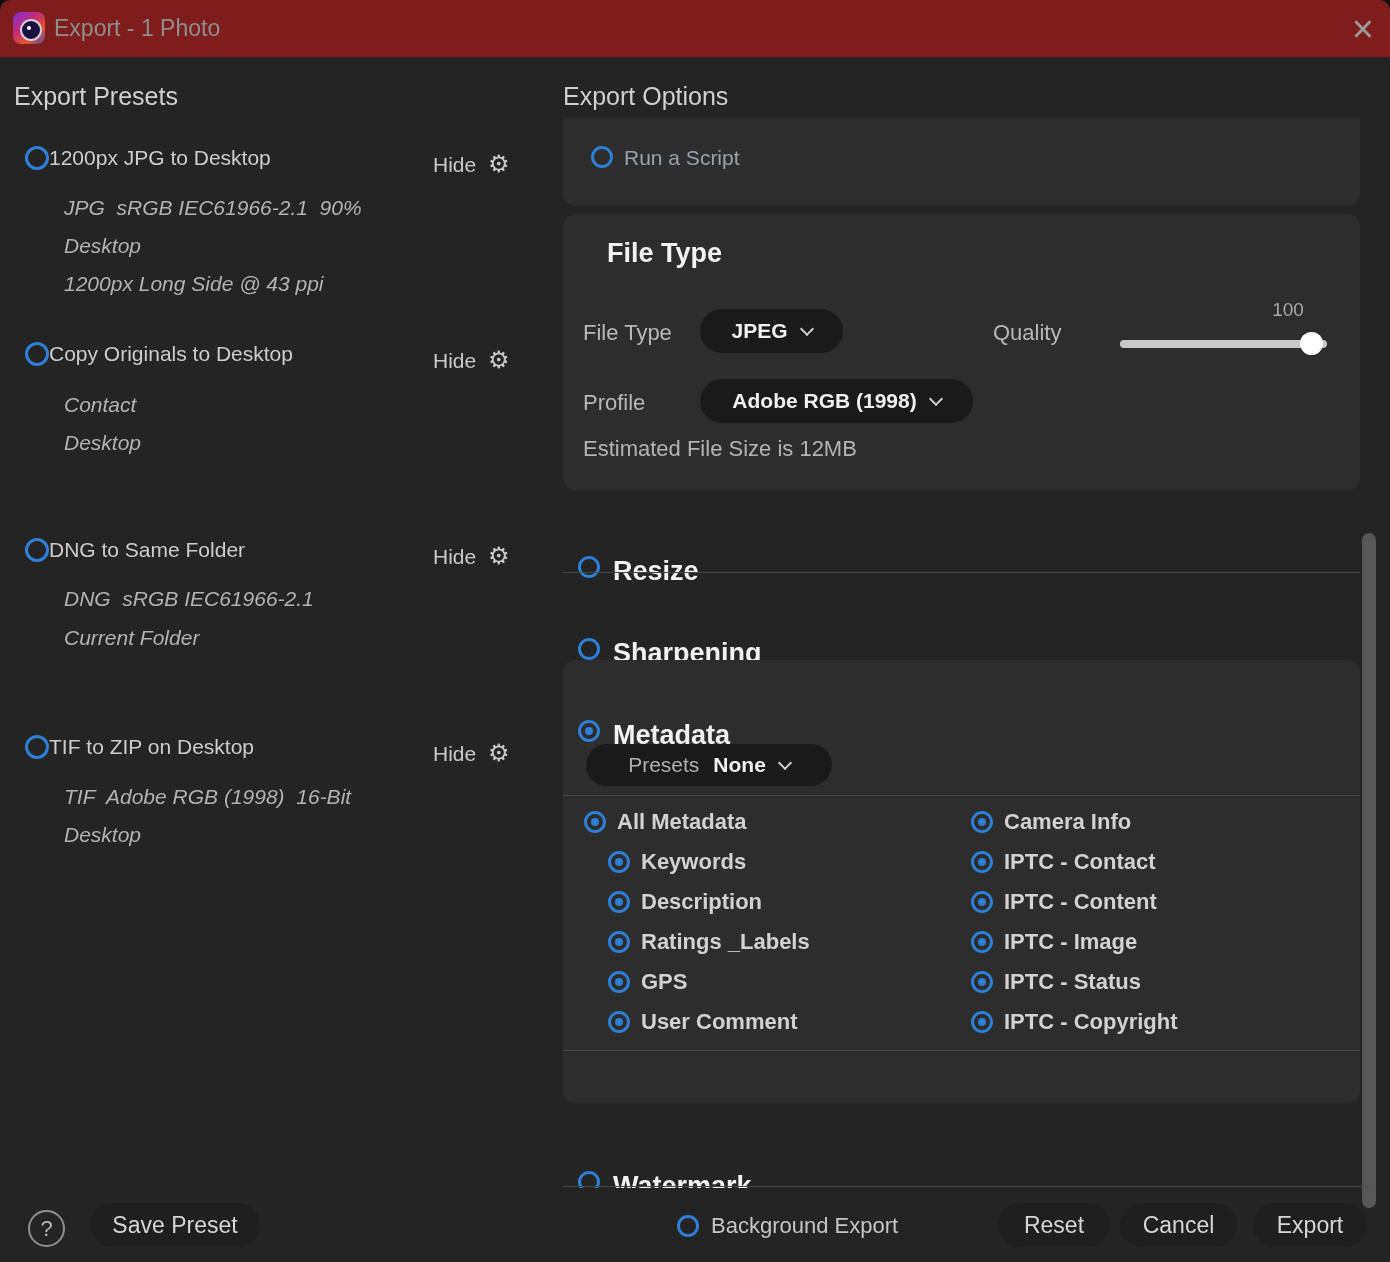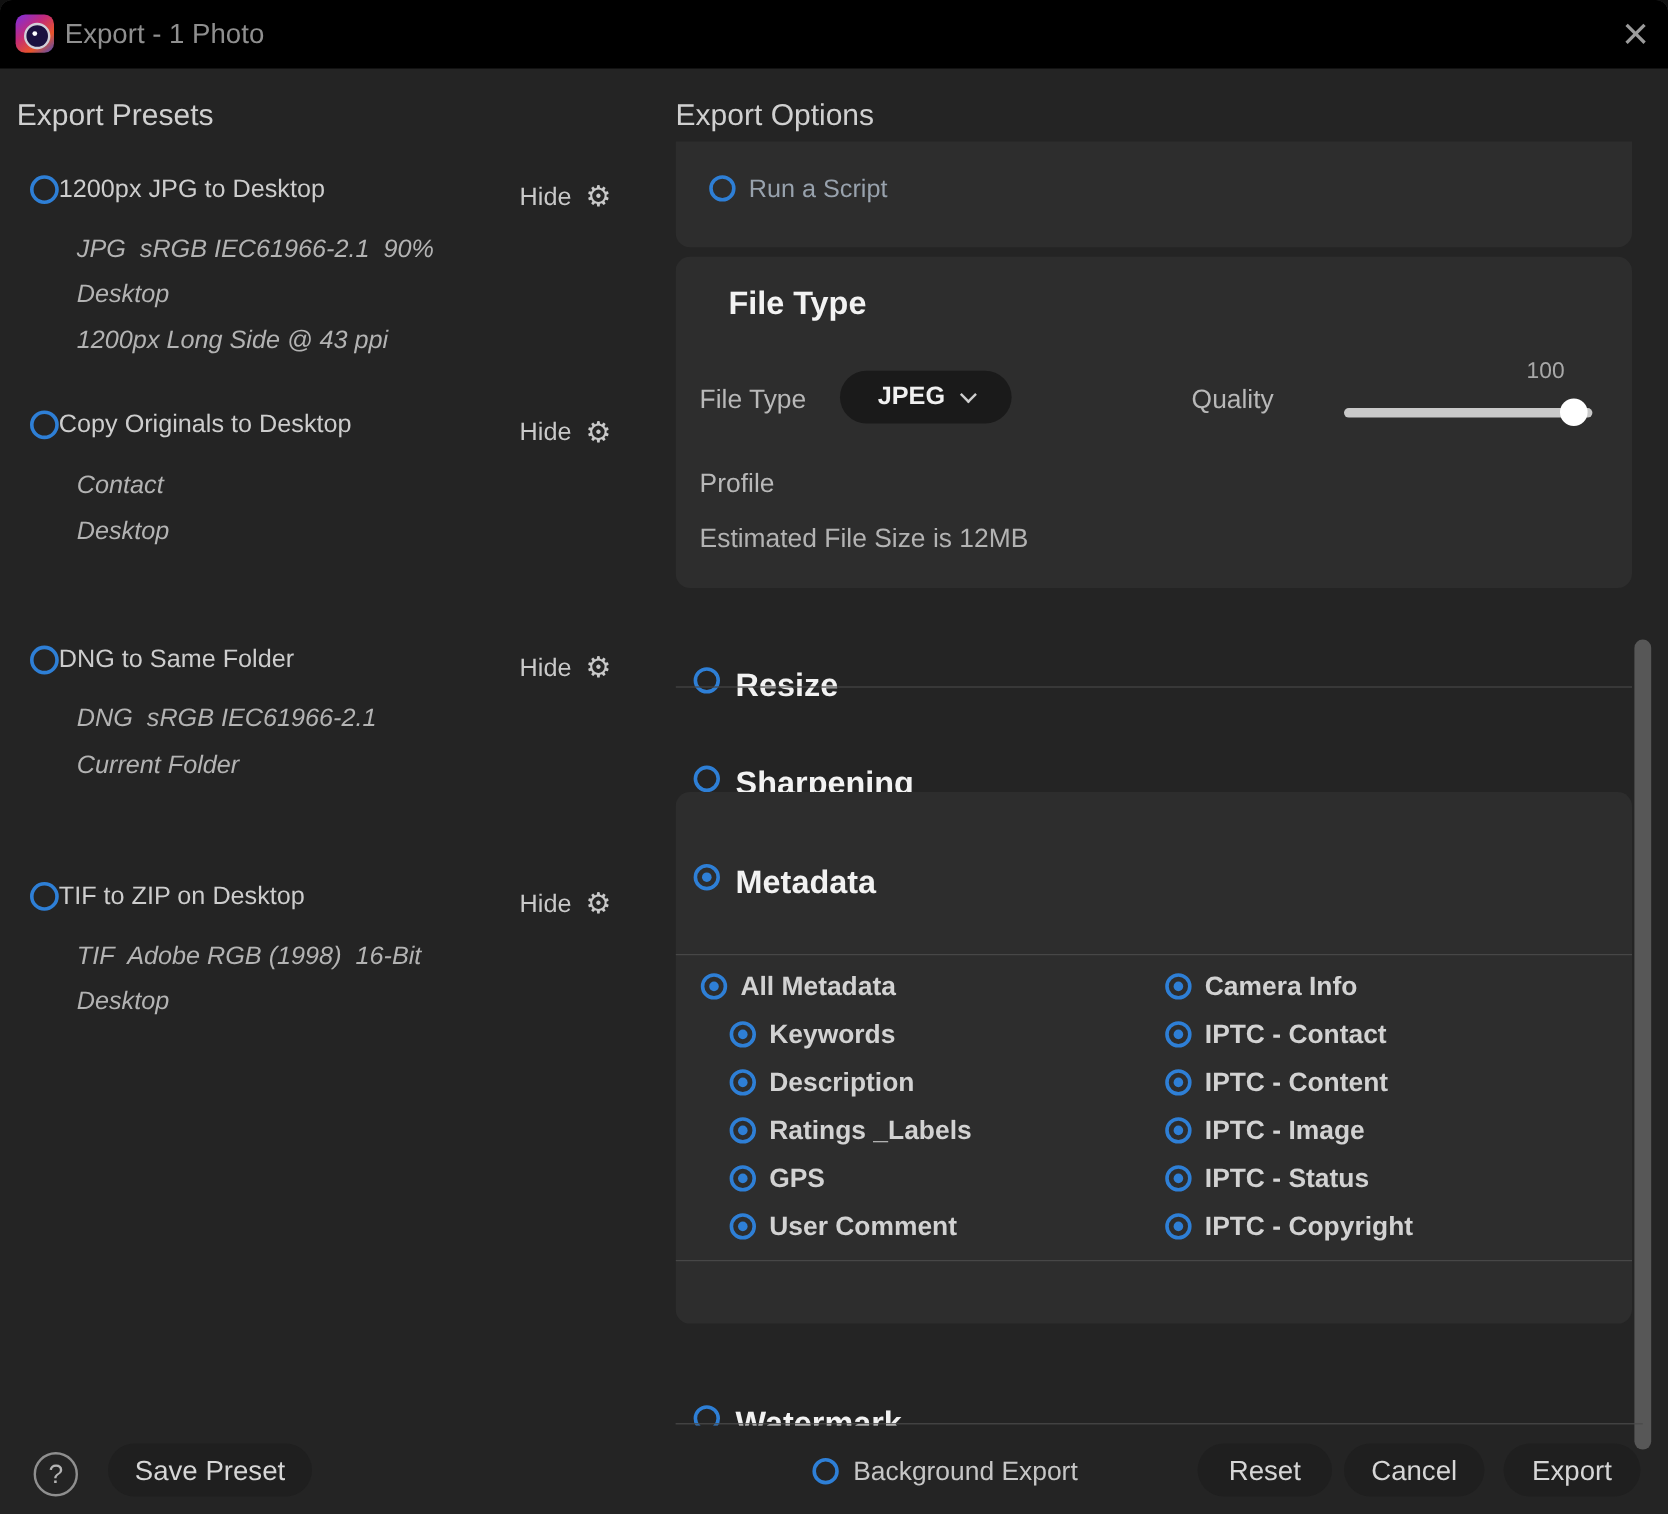--- a/index.html
+++ b/index.html
@@ -8,21 +8,21 @@
     --divider:#474747;
     --dim:#b3b3b3; --mid:#c9c9c9; --bright:#f2f2f2;
   }
   *{box-sizing:border-box; margin:0; padding:0;}
   body{background:#101010; font-family:"Liberation Sans", sans-serif;}
   .window{position:relative; width:1390px; height:1262px; background:var(--bg);
           border-radius:10px 10px 0 0; overflow:hidden;}
 
   
   .titlebar{position:absolute; left:0; top:0; width:1390px; height:57px;
-            background:#000000; border-radius:10px 10px 0 0;}
+            background:#7f1d1d; border-radius:10px 10px 0 0;}
   .app-icon{position:absolute; left:13px; top:12px; width:32px; height:32px; border-radius:8px;
             background:linear-gradient(140deg,#7b2fe2 0%,#c22a7a 38%,#e8542a 70%,#2d48d5 105%);}
   .app-icon::before{content:""; position:absolute; left:7px; top:7px; width:18px; height:18px;
             border-radius:50%; background:#1b1040; border:2px solid rgba(255,255,255,.8);}
   .app-icon::after{content:""; position:absolute; left:14px; top:14px; width:4px; height:4px;
             border-radius:50%; background:#fff;}
   .win-title{position:absolute; left:54px; top:0; line-height:57px; font-size:23px; color:#8f8f8f;}
   .close-btn{position:absolute; right:16px; top:4px; font-size:38px; font-weight:300; color:#9b9b9b;
             cursor:default; line-height:50px;}
 
@@ -154,20 +154,24 @@
         <span class="strong">JPEG</span>
         <span class="chev"></span>
       </div>
 
       <div class="opt-label" style="position:absolute; left:430px; top:106px">Quality</div>
       <div class="num-label" style="position:absolute; left:700px; top:85px; width:50px; text-align:center">100</div>
       <div class="track" style="left:557px; top:126px; width:207px"></div>
       <div class="thumb" style="left:737px; top:118px"></div>
 
       <div class="opt-label" style="position:absolute; left:20px; top:176px">Profile</div>
+      <div class="pill" style="left:137px; top:165px; width:273px; height:44px">
+        <span class="strong">Adobe RGB (1998)</span>
+        <span class="chev"></span>
+      </div>
 
       <div class="opt-label" style="position:absolute; left:20px; top:222px; color:#b3b3b3">Estimated File Size is 12MB</div>
     </div>
 
     <div class="sec-row" style="left:15px; top:398px">
       <span class="radio"></span>
       <span class="sec-title">Resize</span>
     </div>
     <div class="hdivider" style="top:454px"></div>
 
@@ -175,20 +179,25 @@
       <span class="radio"></span>
       <span class="sec-title">Sharpening</span>
     </div>
 
     <div class="card" style="top:542px; height:443px">
       <div class="sec-row" style="left:15px; top:20px">
         <span class="radio on"></span>
         <span class="sec-title">Metadata</span>
       </div>
 
+      <div class="pill" style="left:23px; top:84px; width:246px; height:42px">
+        <span class="dim">Presets</span>
+        <span class="strong">None</span>
+        <span class="chev"></span>
+      </div>
       <div class="hdivider" style="top:135px"></div>
 
       <div class="meta-row" style="left:21px; top:151px">
         <span class="radio on"></span>
         <span class="meta-label">All Metadata</span>
       </div>
       <div class="meta-row" style="left:45px; top:191px">
         <span class="radio on"></span>
         <span class="meta-label">Keywords</span>
       </div>

